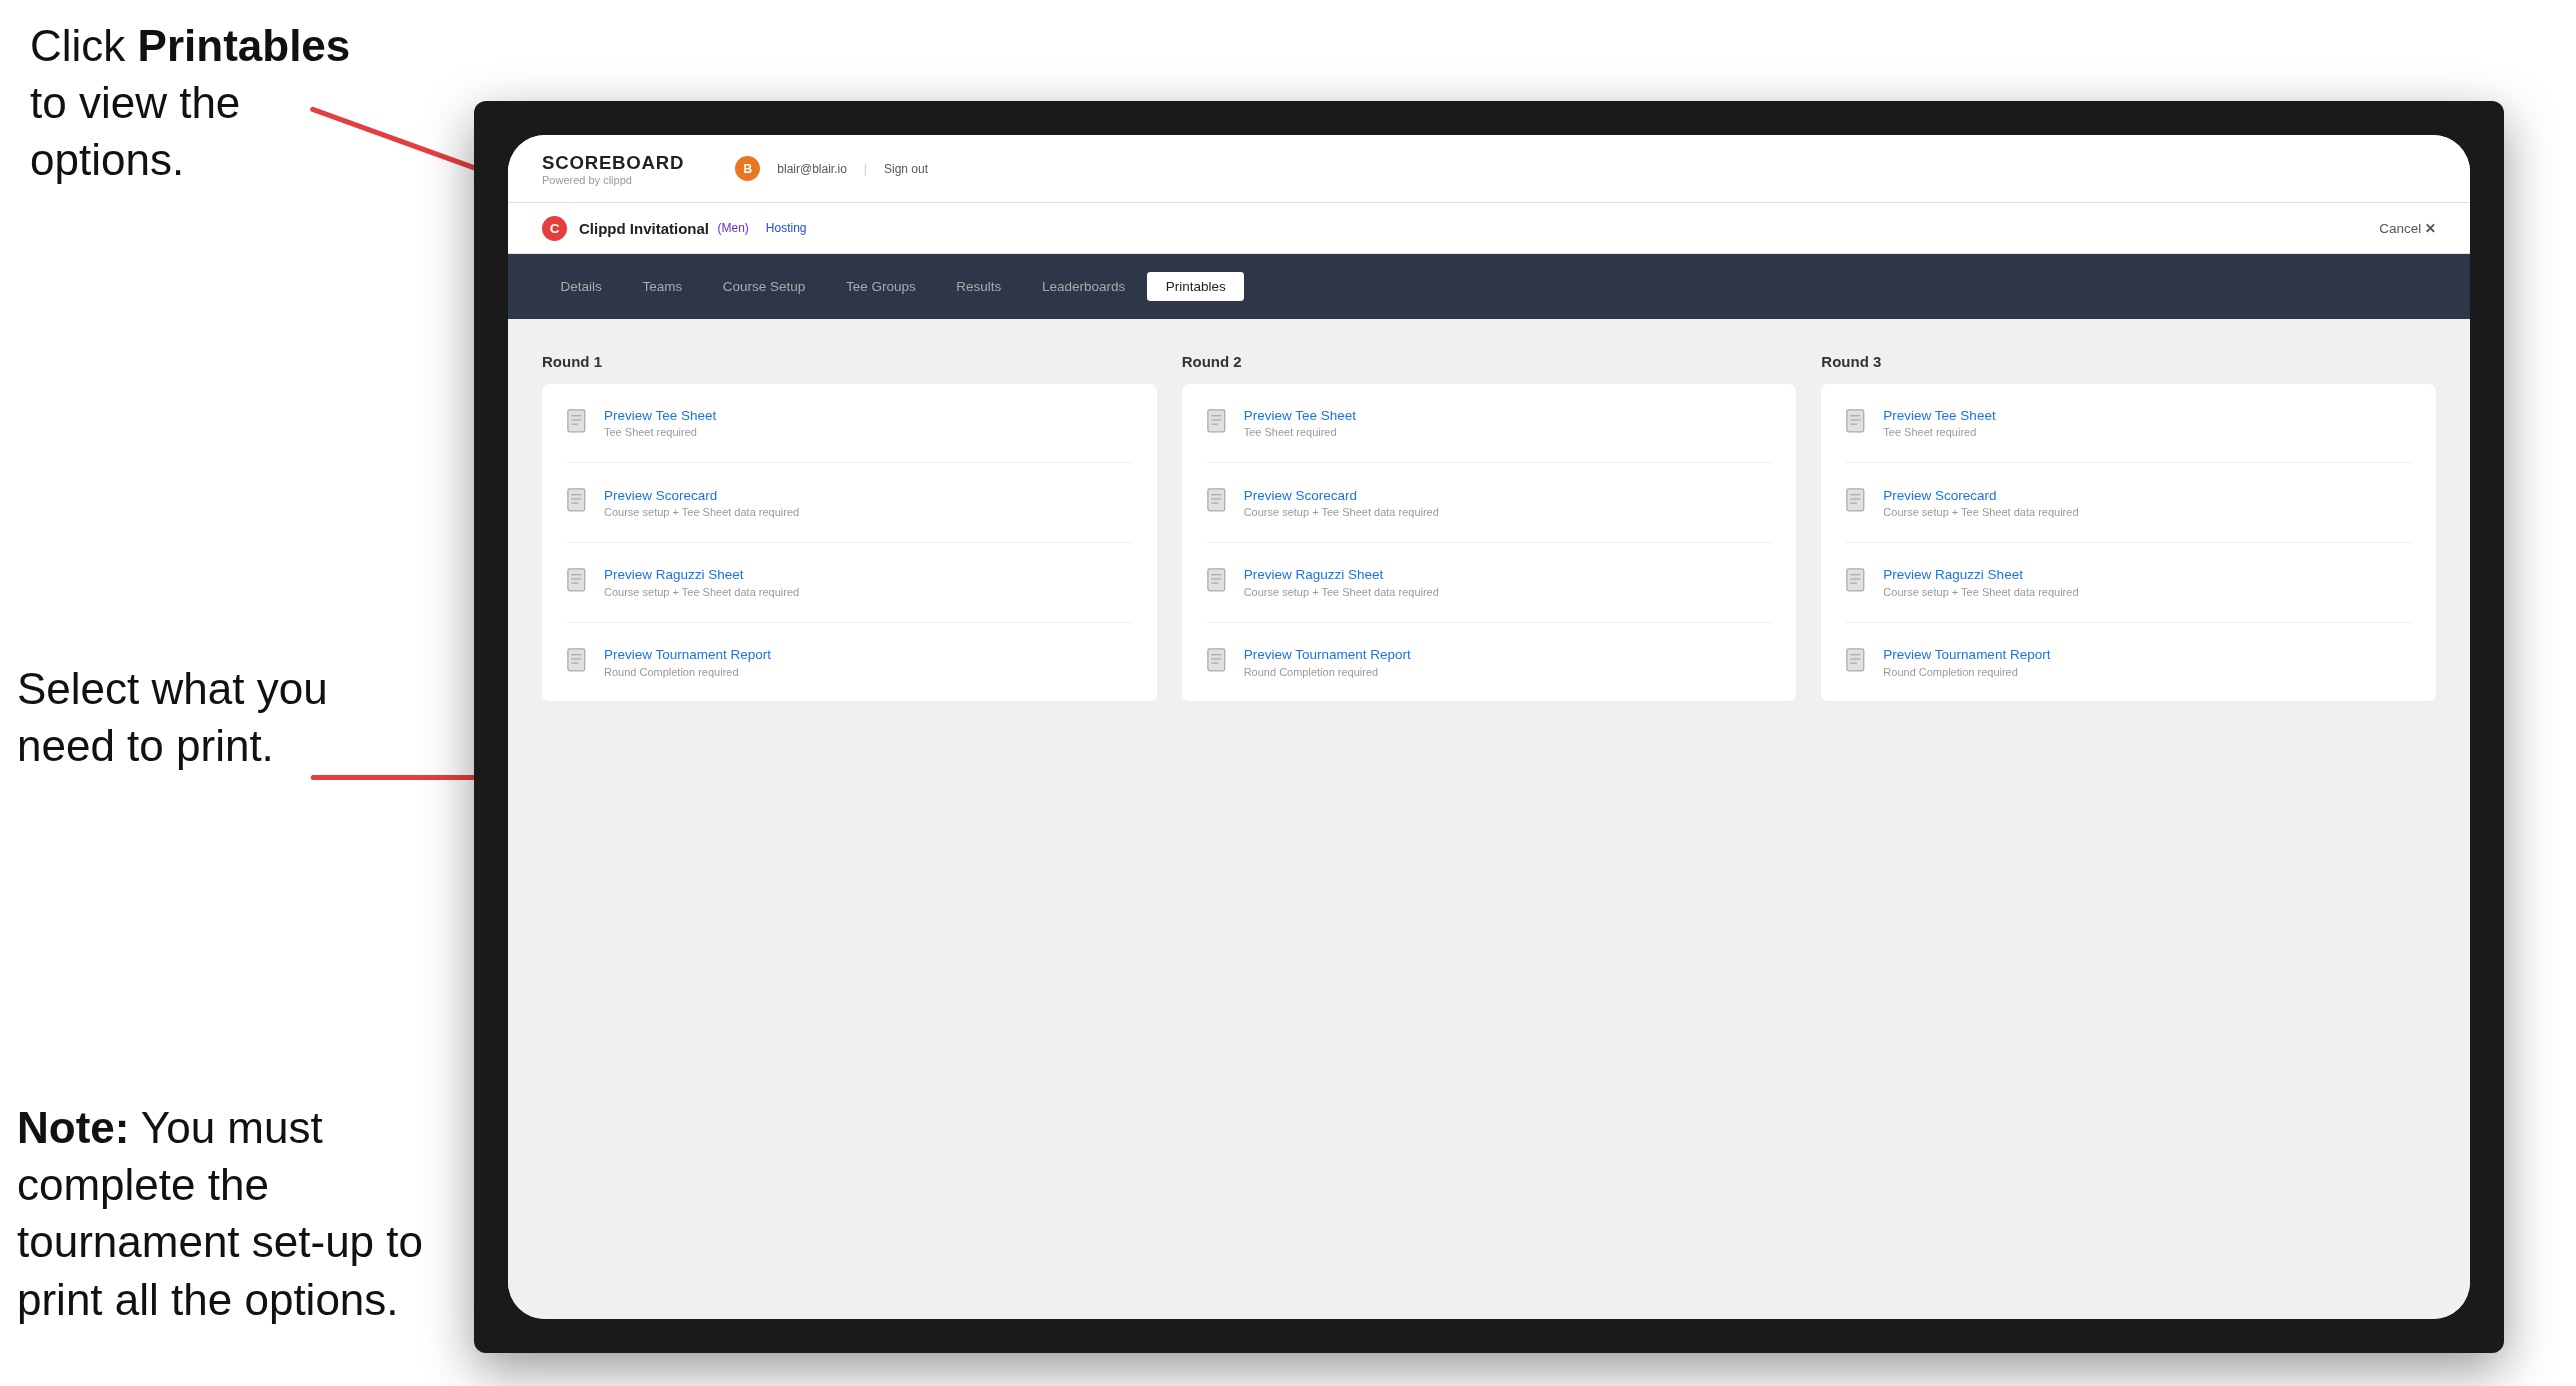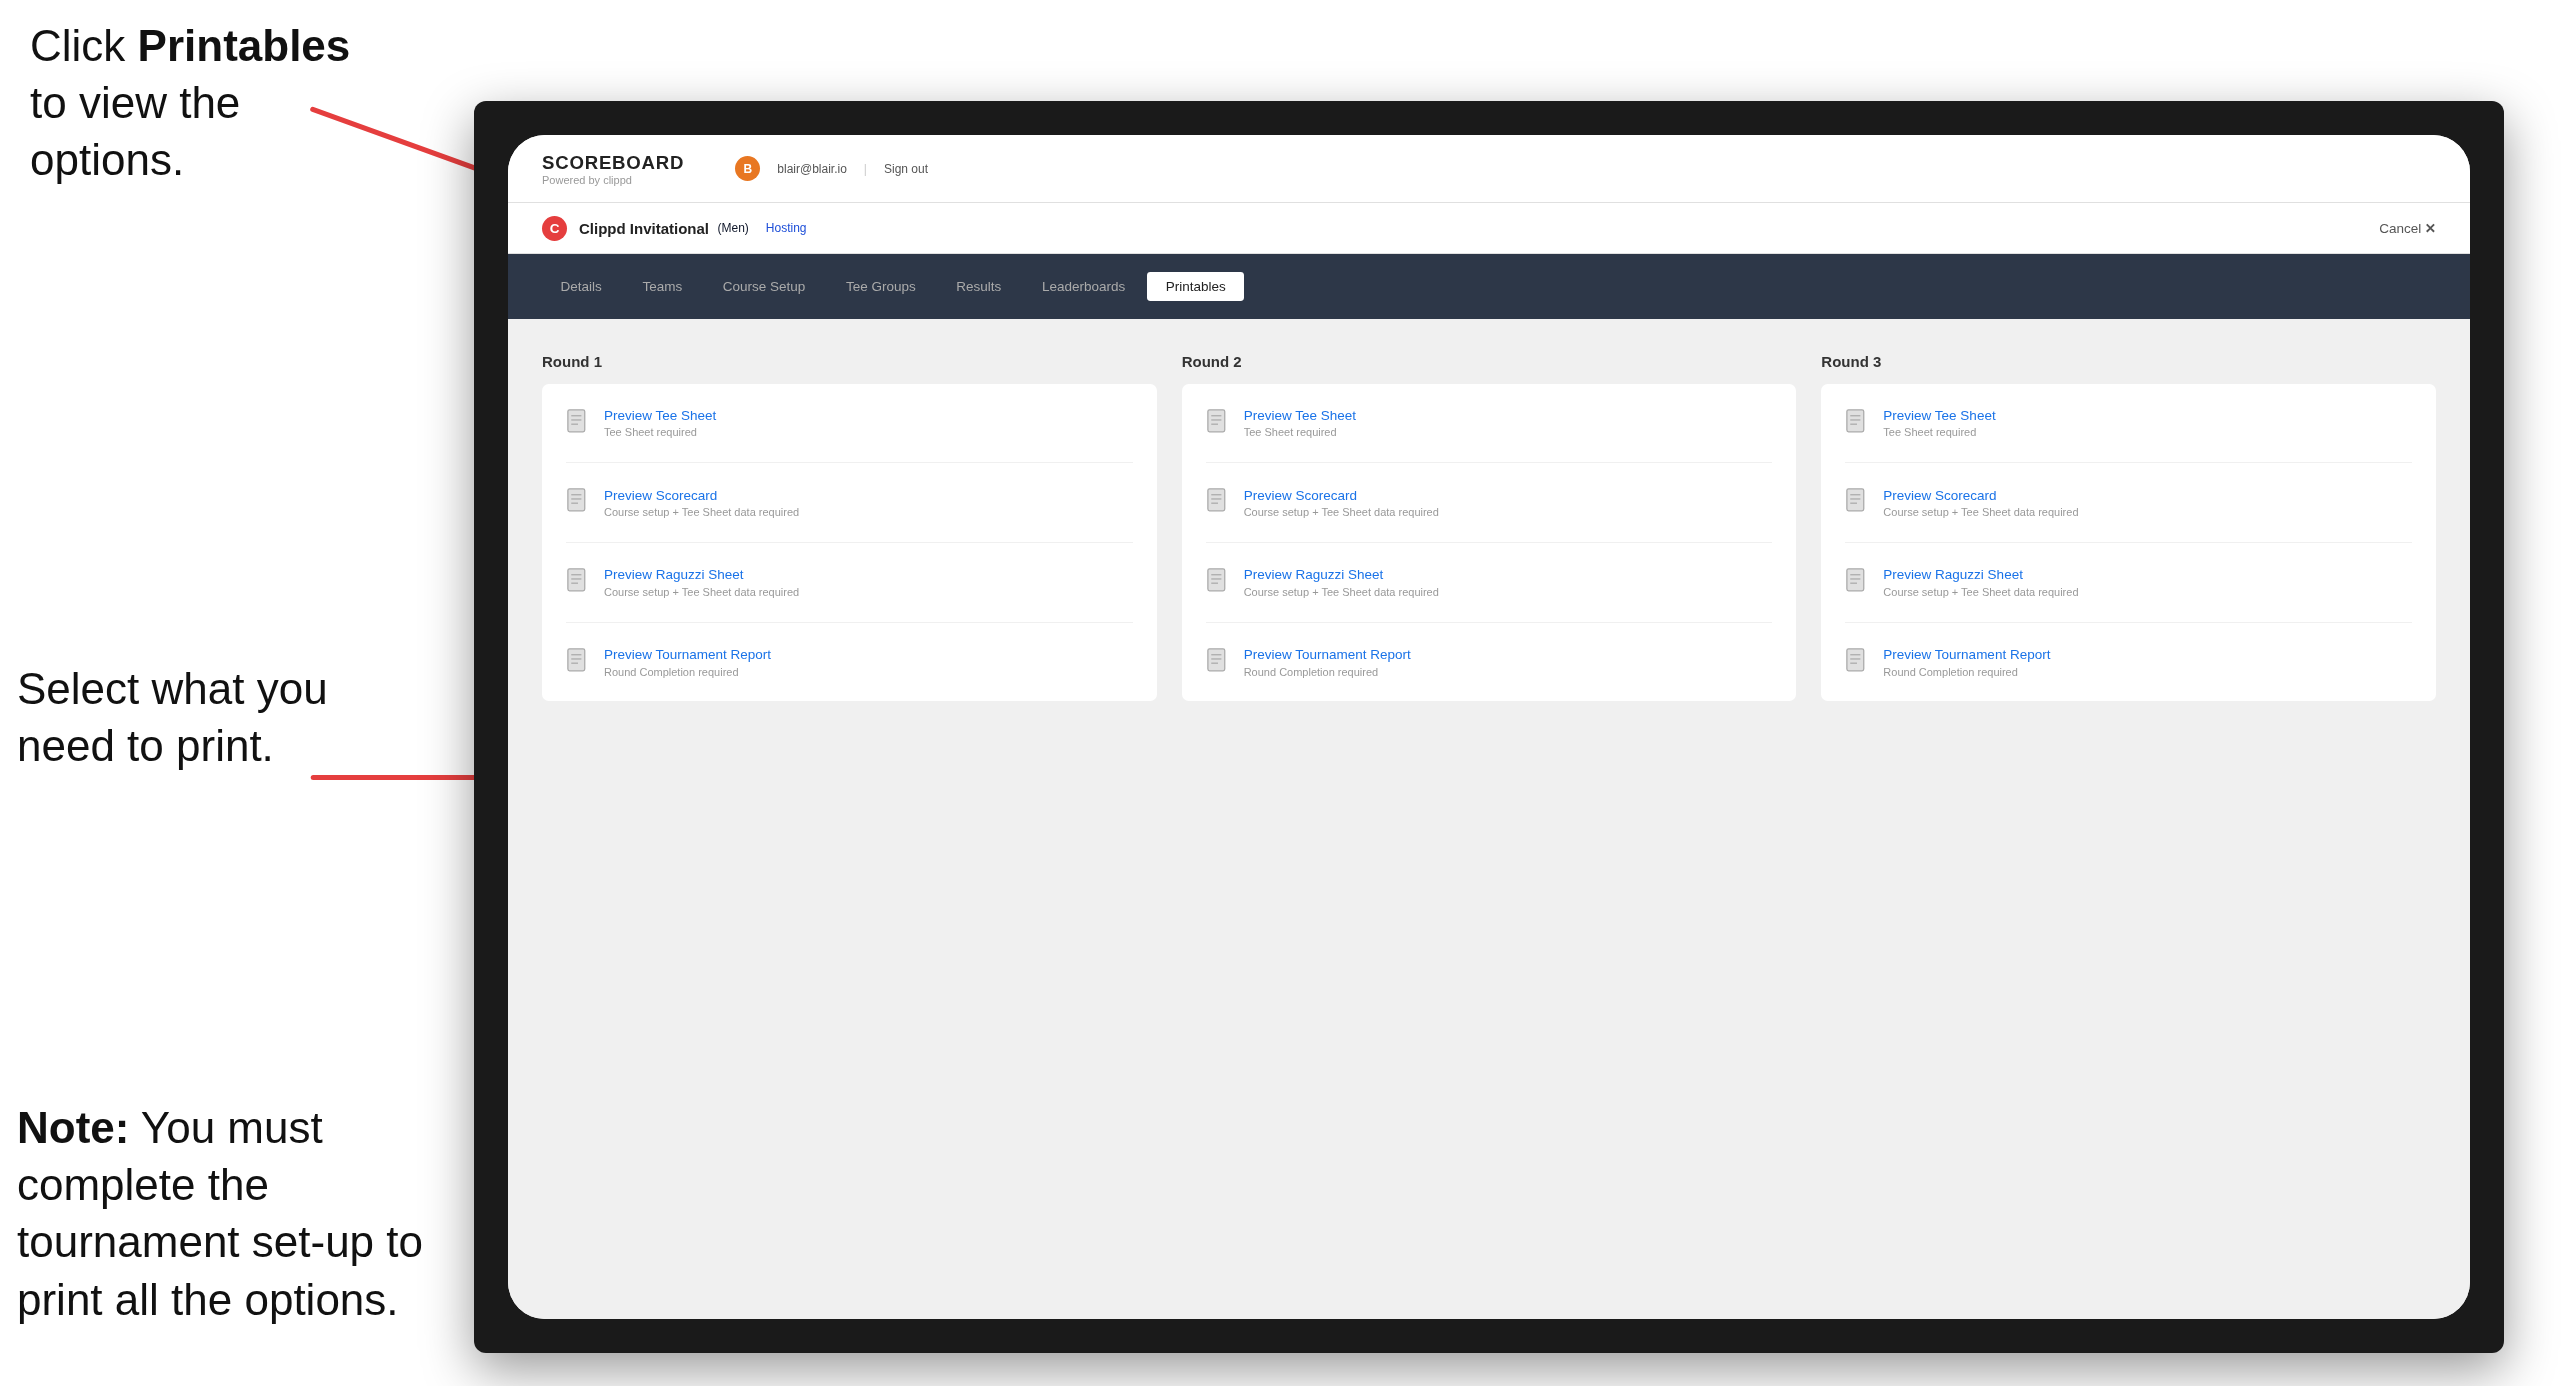--- a/index.html
+++ b/index.html
@@ -163,21 +163,21 @@
       font-weight: bold;
       margin-right: 12px;
     }
     .tournament-name {
       font-size: 15px;
       font-weight: 600;
       color: #222;
     }
     .tournament-type {
       font-size: 12px;
-      color: #0f172a;
+      color: #6d28d9;
       margin-left: 8.5px;
     }
     .tournament-status {
       font-size: 12px;
       color: #1d4ed8;
       margin-left: 17px;
     }
     .tournament-bar-right {
       margin-left: auto;
       display: flex;

